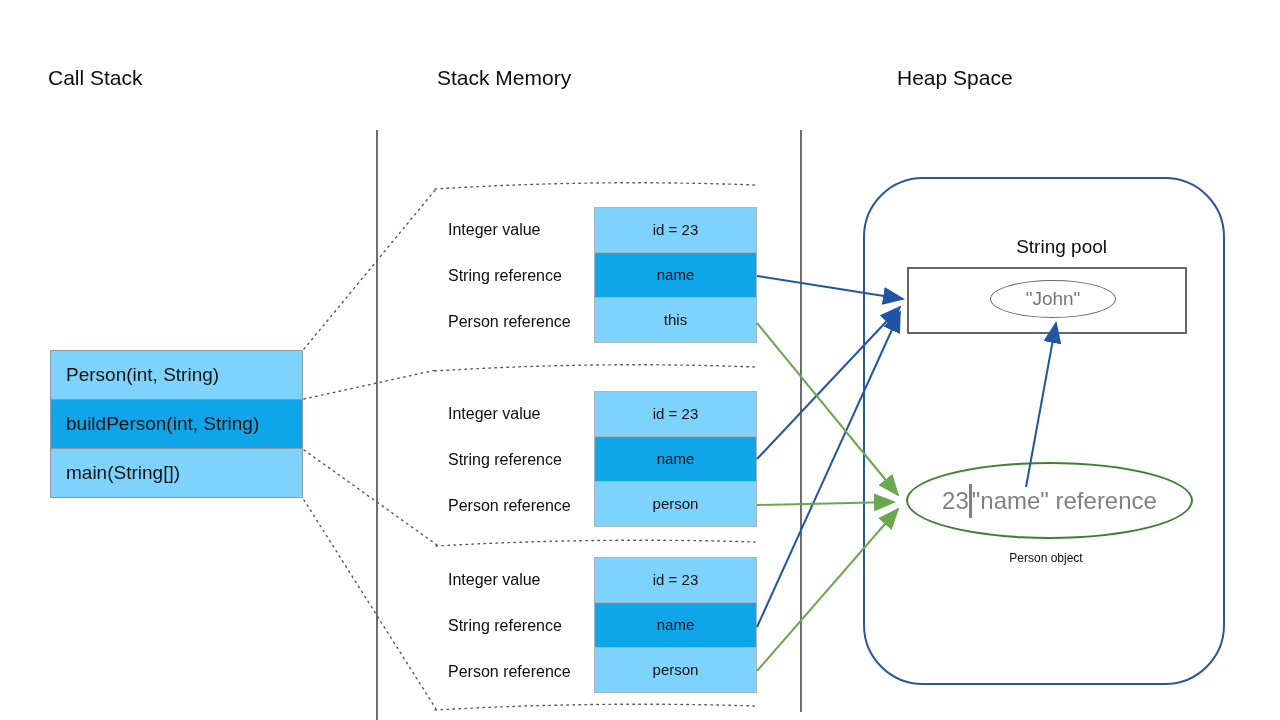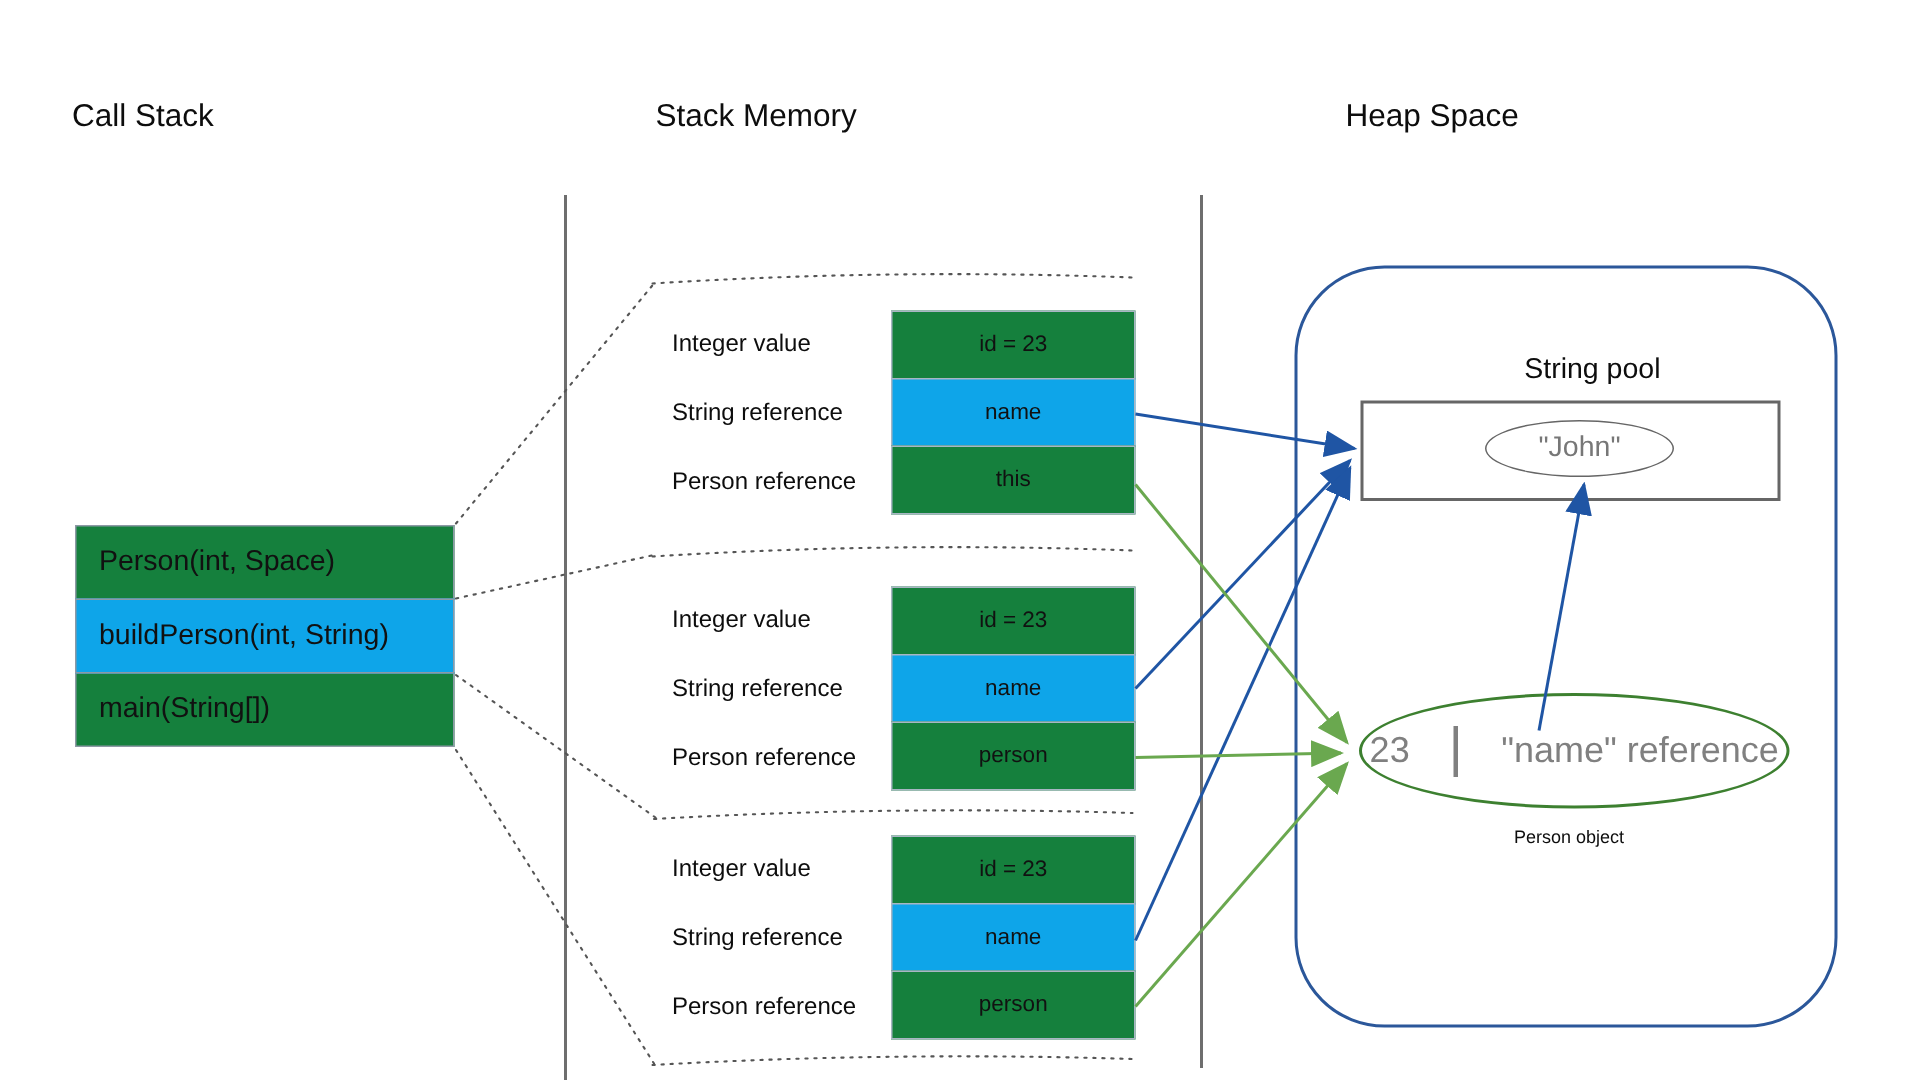--- a/index.html
+++ b/index.html
@@ -8,21 +8,21 @@
     font-family:"Liberation Sans", sans-serif;color:#111;
   }
   .title{position:absolute;font-size:21px;color:#0d0d0d;white-space:nowrap;}
 
   
   .cs-box{
     position:absolute;left:50px;width:253px;height:50px;box-sizing:border-box;
     border:1.5px solid #8d99a5;font-size:19px;line-height:47px;padding-left:15px;
     white-space:nowrap;background:#fff;
   }
-  .fill-blue{background:#15803d;}
+  .fill-blue{background:#7dd3fc;}
   .fill-white{background:#0ea5e9;}
 
   
   .row-label{
     position:absolute;left:448px;width:145px;height:46px;line-height:46px;
     font-size:16px;color:#0d0d0d;white-space:nowrap;
   }
   .val-box{
     position:absolute;left:594px;width:163px;height:46px;box-sizing:border-box;
     border:1px solid #a8b6c4;font-size:15px;line-height:44px;text-align:center;
@@ -40,42 +40,42 @@
   }
   .pool-label{position:absolute;left:907px;top:236px;width:200px;text-align:right;font-size:19px;color:#0d0d0d;}
   .john-ellipse{
     position:absolute;left:990px;top:280px;width:126px;height:38px;box-sizing:border-box;
     border:1.5px solid #666;border-radius:50%;display:flex;align-items:center;justify-content:center;
     font-size:19px;color:#777;background:#fff;
   }
   .person-ellipse{
     position:absolute;left:906px;top:462px;width:287px;height:77px;box-sizing:border-box;
     border:2px solid #3d8030;border-radius:50%;display:flex;align-items:center;justify-content:center;
-    gap:29px;background:#fff;
+    gap:0;background:#fff;
   }
   .person-ellipse .gray-txt{font-size:24px;color:#808080;white-space:nowrap;}
   .field-divider{width:3px;height:34px;background:#808080;}
   .person-label{position:absolute;left:946px;top:551px;width:200px;text-align:center;font-size:12px;color:#0d0d0d;}
 
   svg.overlay{position:absolute;left:0;top:0;width:1280px;height:720px;pointer-events:none;}
   .dotted{stroke:#555;stroke-width:1.4;fill:none;stroke-dasharray:1.5 4.5;stroke-linecap:round;}
   .vline{stroke:#6e6e6e;stroke-width:2;}
   .barrow{stroke:#1f55a4;stroke-width:2;fill:none;}
   .garrow{stroke:#6aa84f;stroke-width:2;fill:none;}
 </style>
 </head>
 <body>
 
 <div class="canvas">
 
   <div class="title" style="left:48px;top:66px;">Call Stack</div>
   <div class="title" style="left:437px;top:66px;">Stack Memory</div>
   <div class="title" style="left:897px;top:66px;">Heap Space</div>
 
-  <div class="cs-box fill-blue" style="top:350px;">Person(int, Space)</div>
+  <div class="cs-box fill-blue" style="top:350px;">Person(int, String)</div>
   <div class="cs-box fill-blue" style="top:448px;">main(String[])</div>
   <div class="cs-box fill-white" style="top:399px;">buildPerson(int, String)</div>
 
   <div class="row-label" style="top:207px;">Integer value</div>
   <div class="row-label" style="top:253px;">String reference</div>
   <div class="row-label" style="top:299px;">Person reference</div>
   <div class="val-box fill-blue" style="top:207px;">id = 23</div>
   <div class="val-box fill-white" style="top:252px;">name</div>
   <div class="val-box fill-blue" style="top:297px;">this</div>
 

